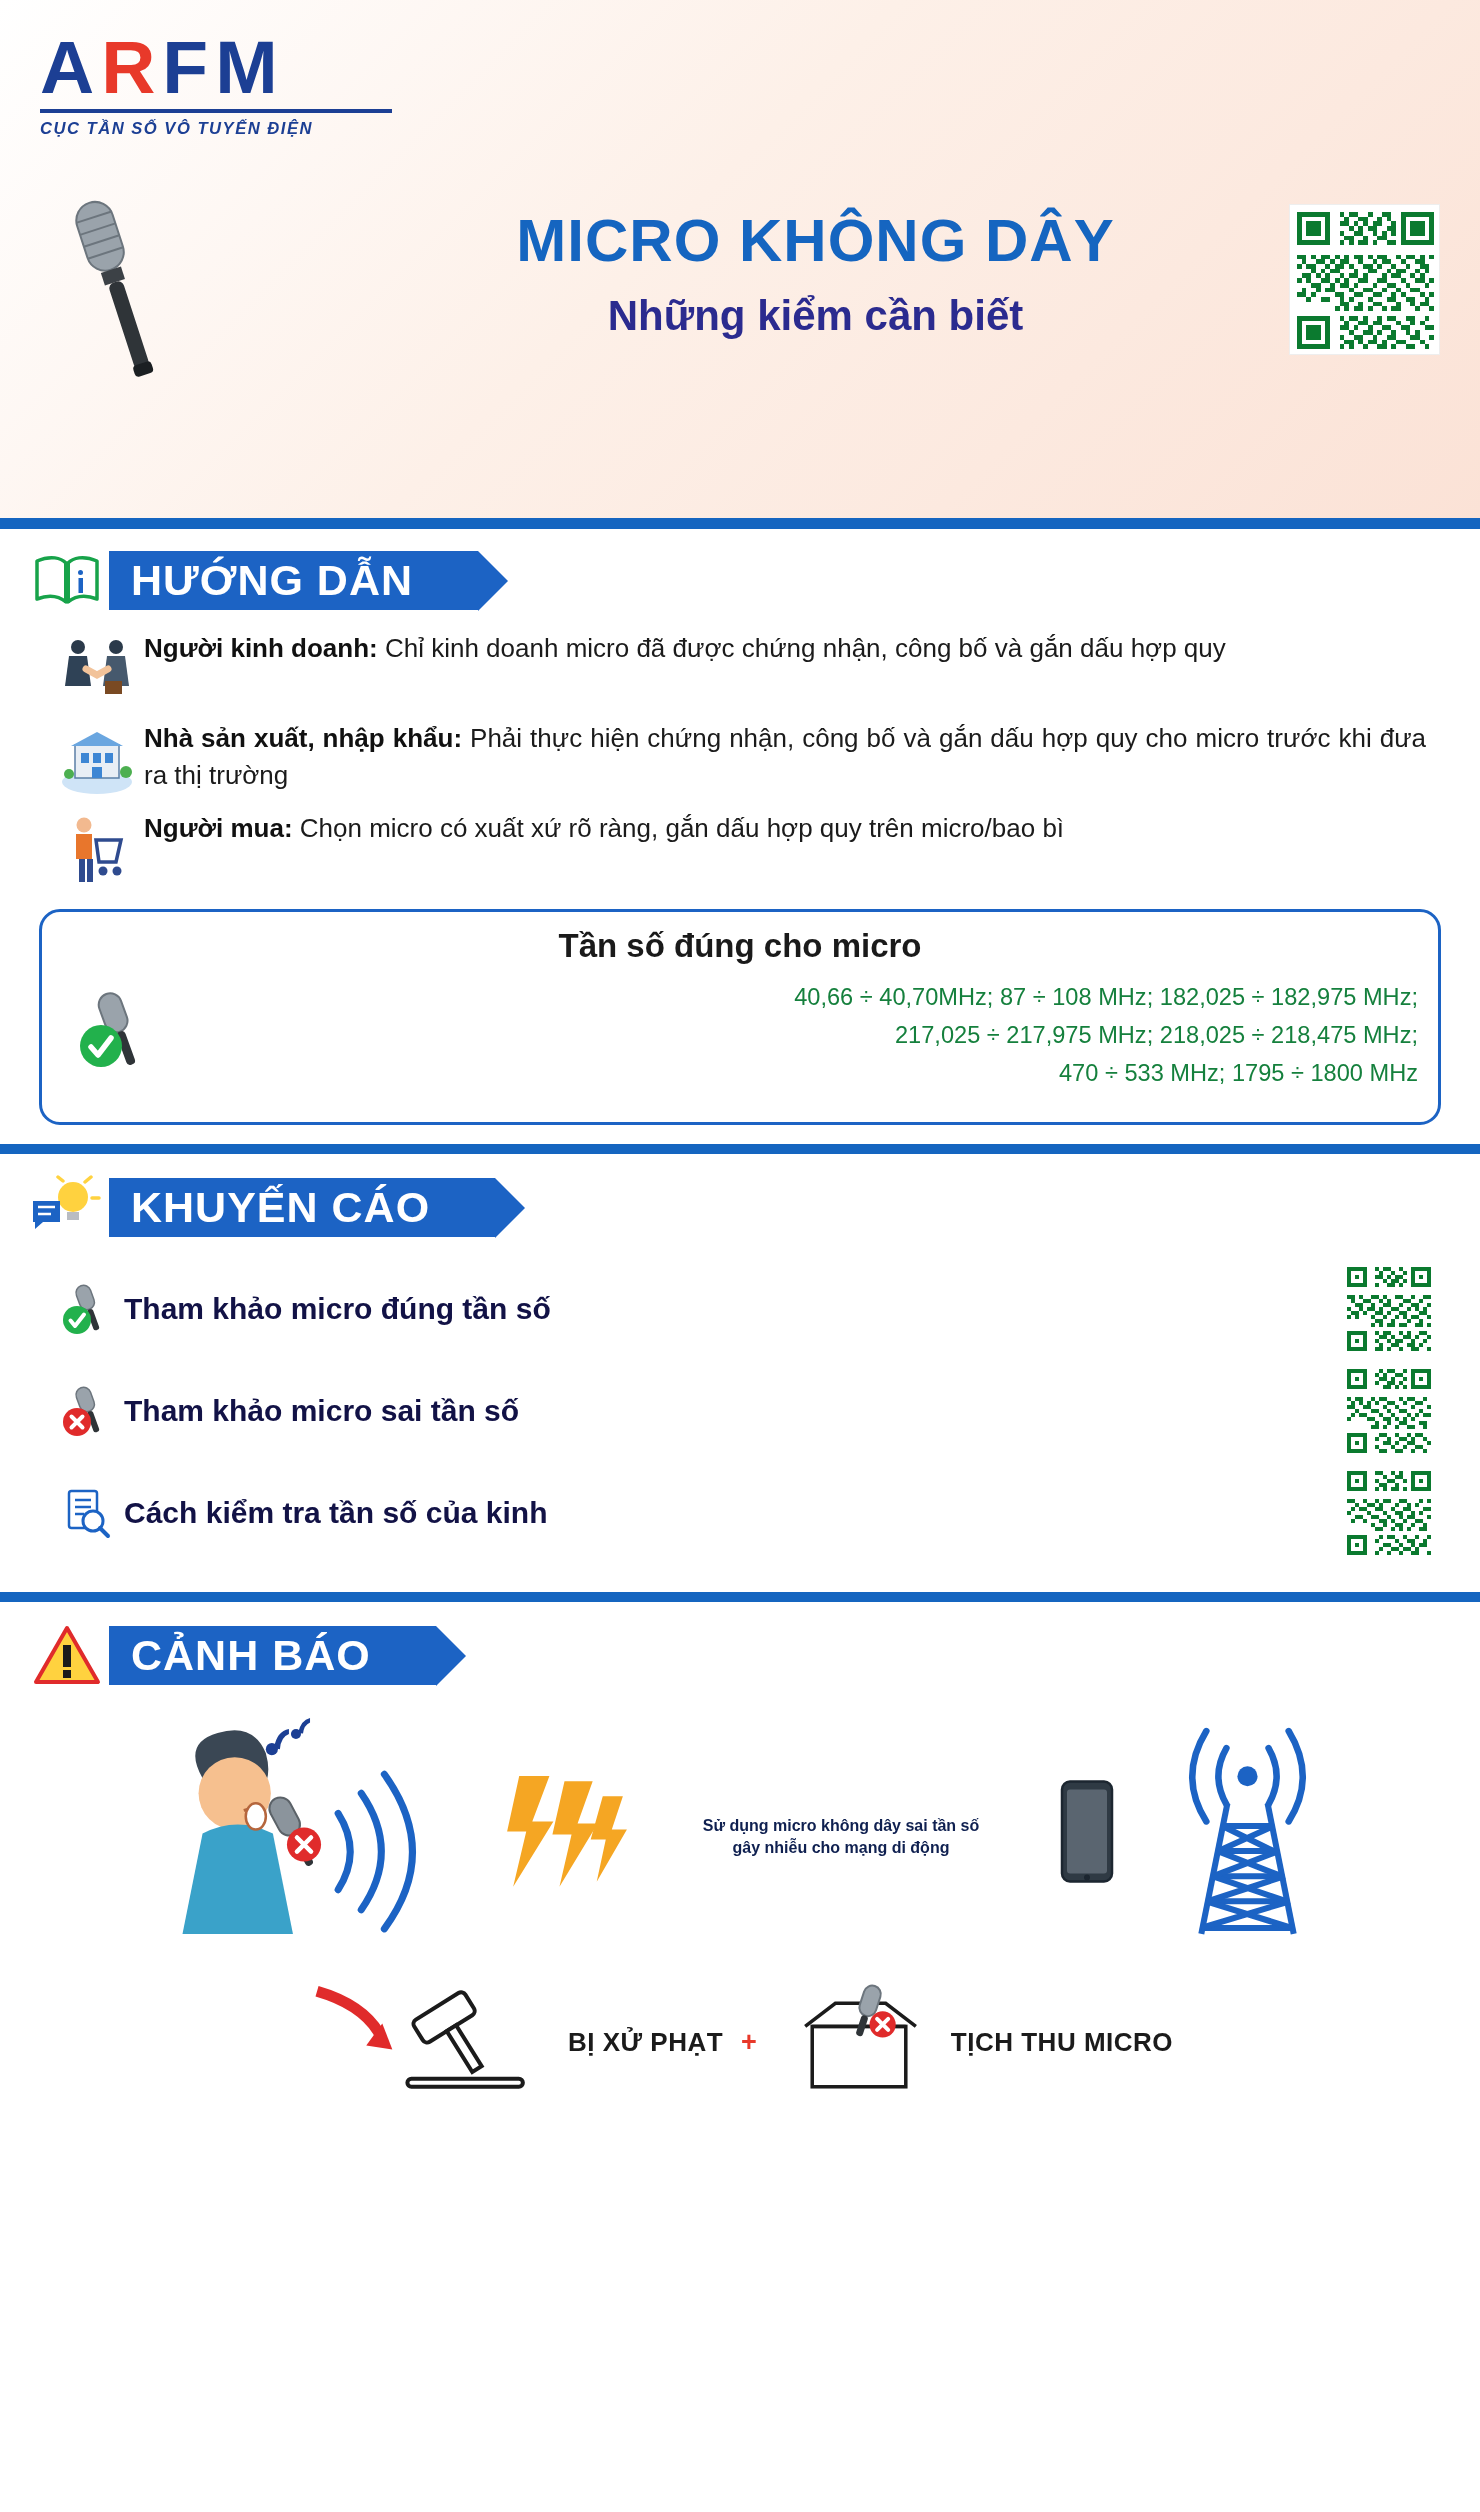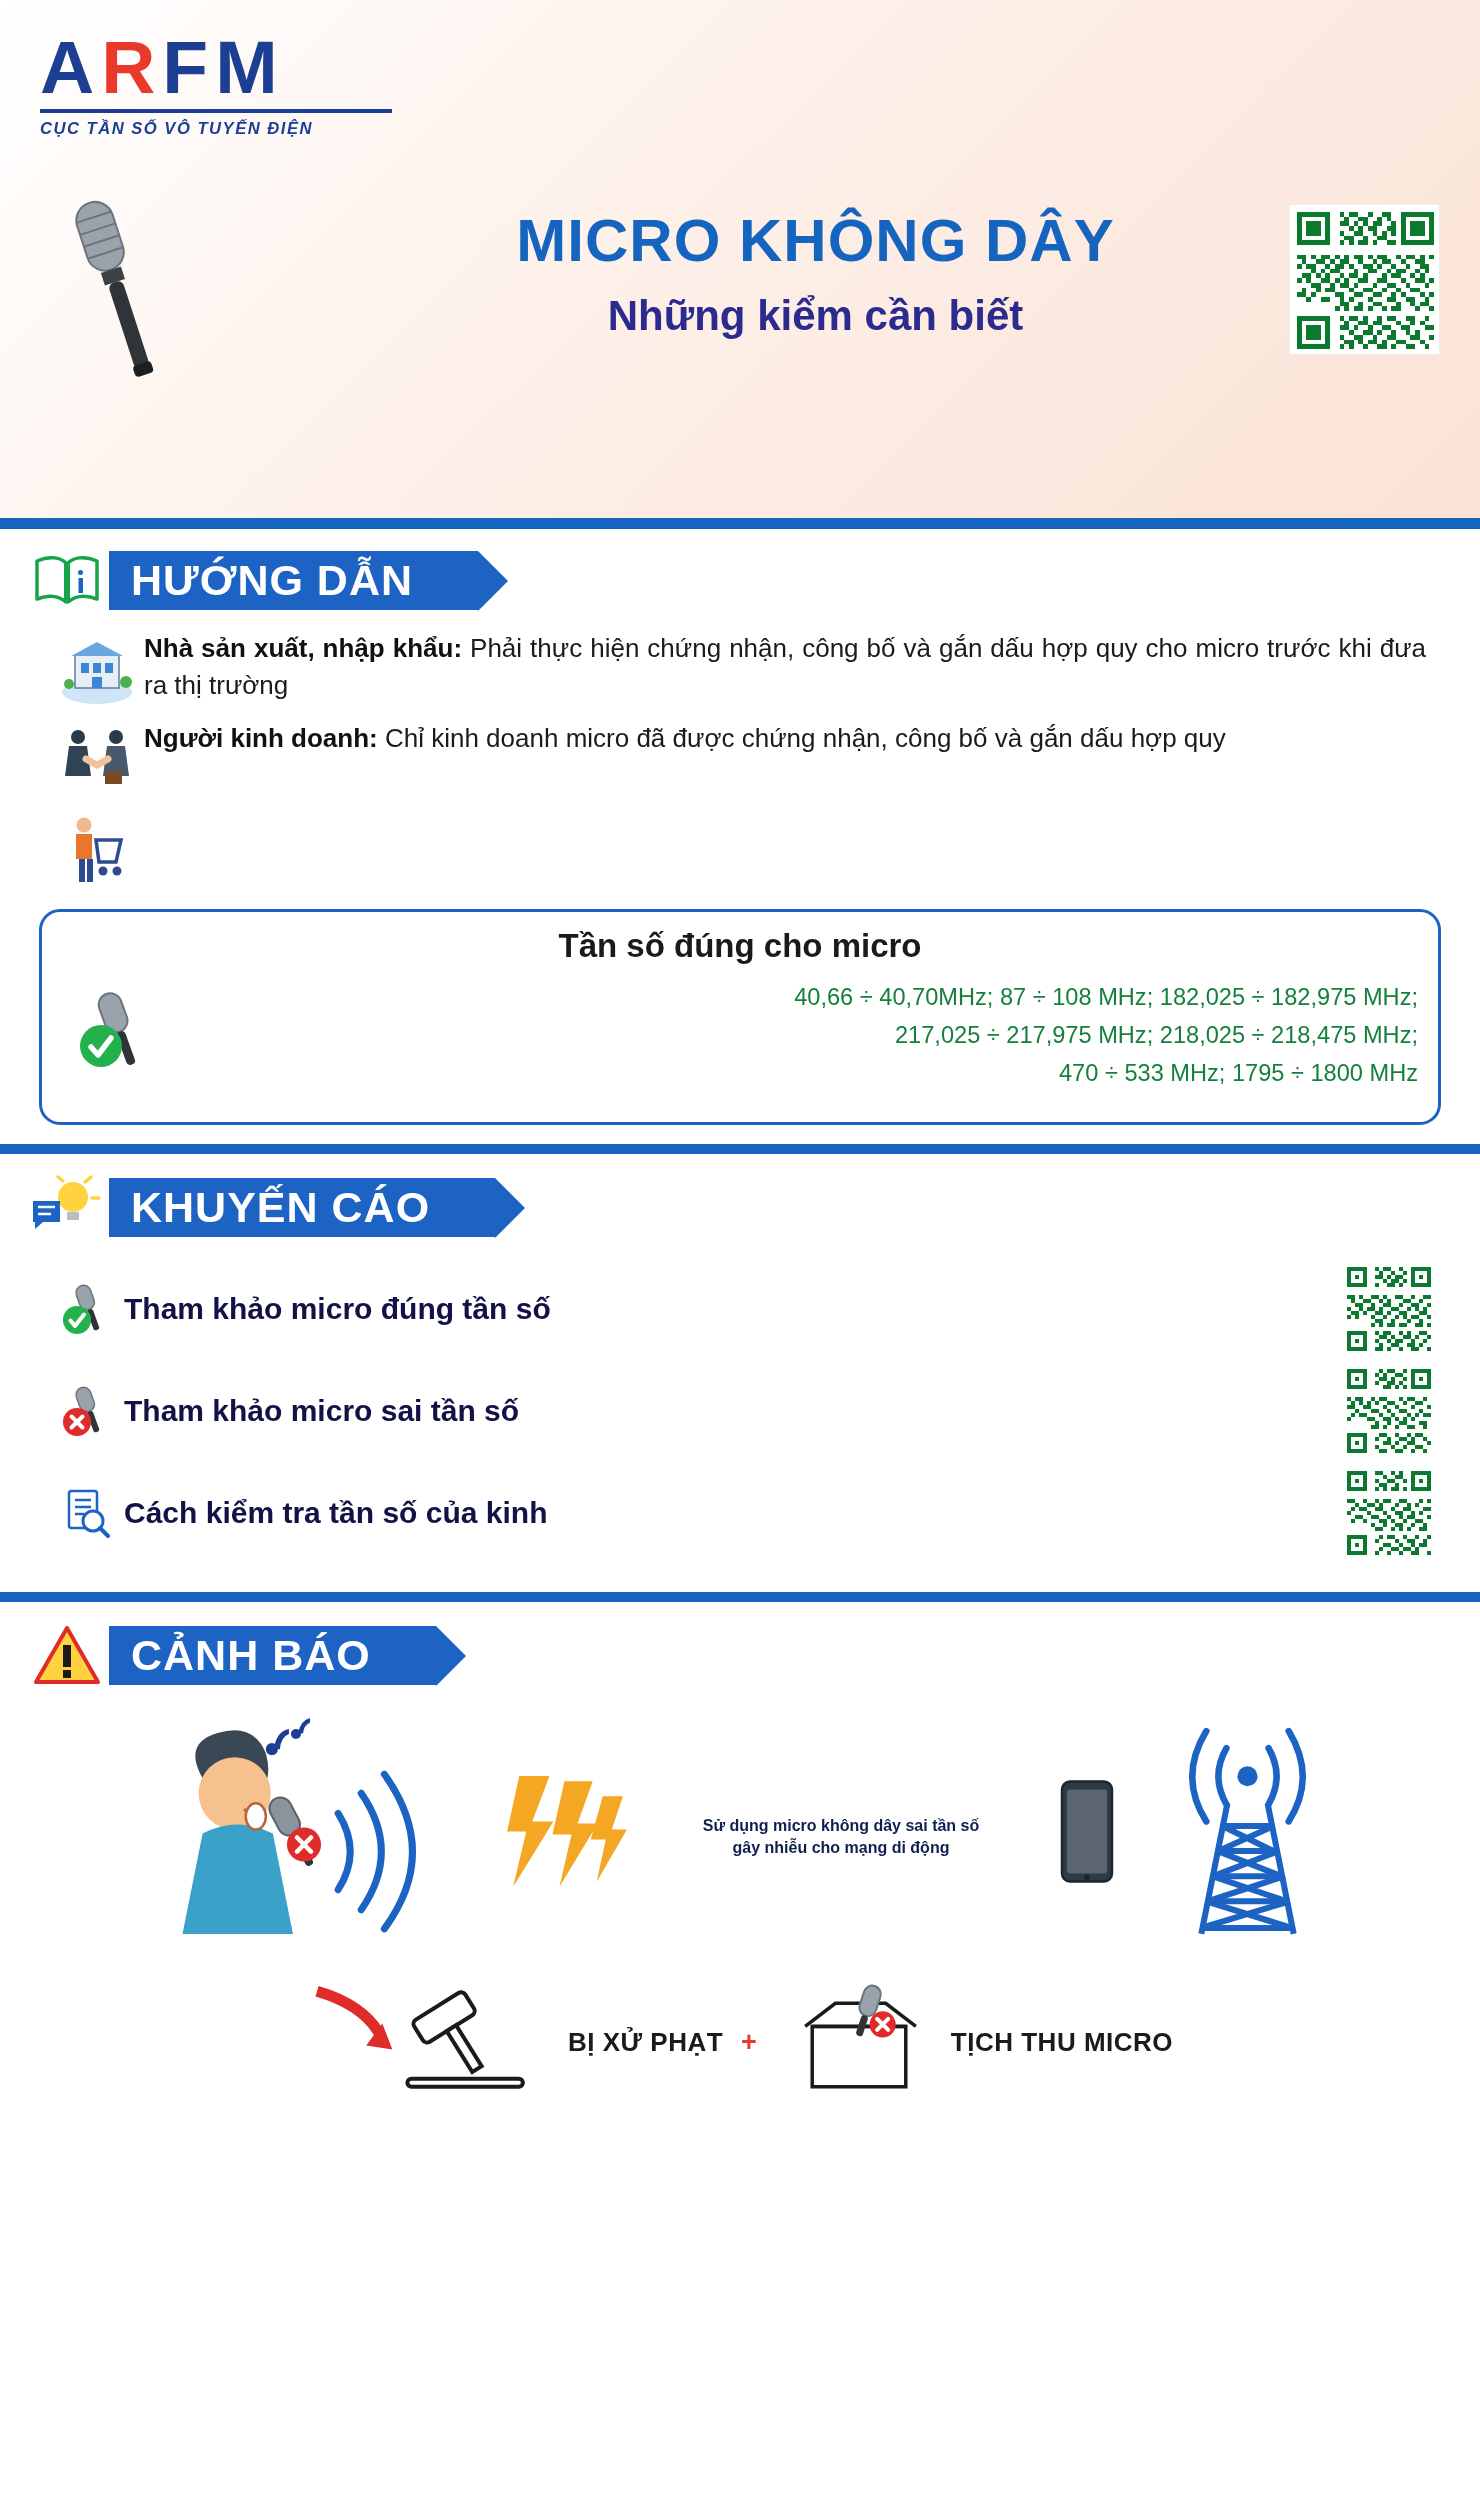--- a/index.html
+++ b/index.html
@@ -413,60 +413,61 @@
       <div class="banner-arrow">
         <span class="banner-text">HƯỚNG DẪN</span>
       </div>
     </div>
 
     <div class="guide-list">
 
       <div class="guide-item">
         <div class="guide-ico">
           <svg width="80" height="75" viewBox="0 0 160 150">
+            <circle cx="42" cy="30" r="14" fill="#2b3a4a"></circle>
+            <path d="M24 48 h36 l8 60 h-52 z" fill="#2f4256"></path>
+            <circle cx="118" cy="30" r="14" fill="#2b3a4a"></circle>
+            <path d="M100 48 h36 l8 60 h-52 z" fill="#46596d"></path>
+            <path d="M58 74 l22 12 22-12" stroke="#f2c39a" stroke-width="14" fill="none" stroke-linecap="round"></path>
+            <rect x="96" y="98" width="34" height="26" fill="#7a4a23"></rect>
+          </svg>
+        </div>
+        <div class="guide-text"><b>Người kinh doanh:</b><span> Chỉ kinh doanh micro đã được chứng nhận, công bố và gắn dấu hợp quy</span></div>
+      </div>
+
+      <div class="guide-item">
+        <div class="guide-ico">
+          <svg width="80" height="75" viewBox="0 0 160 150">
             <ellipse cx="80" cy="120" rx="70" ry="24" fill="#cfe4f7"></ellipse>
             <rect x="36" y="46" width="88" height="66" fill="#e8eef5" stroke="#5b7fa6" stroke-width="3"></rect>
             <polygon points="80,20 132,48 28,48" fill="#6aa6e0"></polygon>
             <rect x="48" y="62" width="16" height="20" fill="#3d86d4"></rect>
             <rect x="72" y="62" width="16" height="20" fill="#3d86d4"></rect>
             <rect x="96" y="62" width="16" height="20" fill="#3d86d4"></rect>
             <rect x="70" y="90" width="20" height="22" fill="#3d86d4"></rect>
             <circle cx="24" cy="104" r="10" fill="#4caf50"></circle>
             <circle cx="138" cy="100" r="12" fill="#4caf50"></circle>
           </svg>
         </div>
         <div class="guide-text"><b>Nhà sản xuất, nhập khẩu:</b><span> Phải thực hiện chứng nhận, công bố và gắn dấu hợp quy cho micro trước khi đưa ra thị trường</span></div>
-      </div>
-
-      <div class="guide-item">
-        <div class="guide-ico">
-          <svg width="80" height="75" viewBox="0 0 160 150">
-            <circle cx="42" cy="30" r="14" fill="#2b3a4a"></circle>
-            <path d="M24 48 h36 l8 60 h-52 z" fill="#2f4256"></path>
-            <circle cx="118" cy="30" r="14" fill="#2b3a4a"></circle>
-            <path d="M100 48 h36 l8 60 h-52 z" fill="#46596d"></path>
-            <path d="M58 74 l22 12 22-12" stroke="#f2c39a" stroke-width="14" fill="none" stroke-linecap="round"></path>
-            <rect x="96" y="98" width="34" height="26" fill="#7a4a23"></rect>
-          </svg>
-        </div>
-        <div class="guide-text"><b>Người kinh doanh:</b><span> Chỉ kinh doanh micro đã được chứng nhận, công bố và gắn dấu hợp quy</span></div>
       </div>
 
       <div class="guide-item">
         <div class="guide-ico">
           <svg width="80" height="80" viewBox="0 0 160 160">
             <circle cx="54" cy="26" r="15" fill="#f2b98f"></circle>
             <path d="M38 44 h32 v50 h-32 z" fill="#e8762c"></path>
             <rect x="44" y="94" width="12" height="46" fill="#2f4b8f"></rect>
             <rect x="60" y="94" width="12" height="46" fill="#2f4b8f"></rect>
             <path d="M78 56 h50 l-10 44 h-34 z" fill="none" stroke="#2f4b8f" stroke-width="7"></path>
             <circle cx="92" cy="118" r="9" fill="#2f4b8f"></circle>
             <circle cx="120" cy="118" r="9" fill="#2f4b8f"></circle>
           </svg>
         </div>
+        <div class="guide-text"><b>Người mua:</b><span> Chọn micro có xuất xứ rõ ràng, gắn dấu hợp quy trên micro/bao bì</span></div>
       </div>
     </div>
 
     <div class="freq-box">
       <div class="freq-title">Tần số đúng cho micro</div>
       <div class="freq-mic">
         <svg width="90" height="85" viewBox="0 0 180 170">
           <g transform="rotate(-20 90 70)">
             <rect x="66" y="10" width="46" height="80" rx="23" fill="#9aa3ab" stroke="#6c757d" stroke-width="4"></rect>
             <rect x="80" y="90" width="18" height="70" rx="8" fill="#2f3438"></rect>

